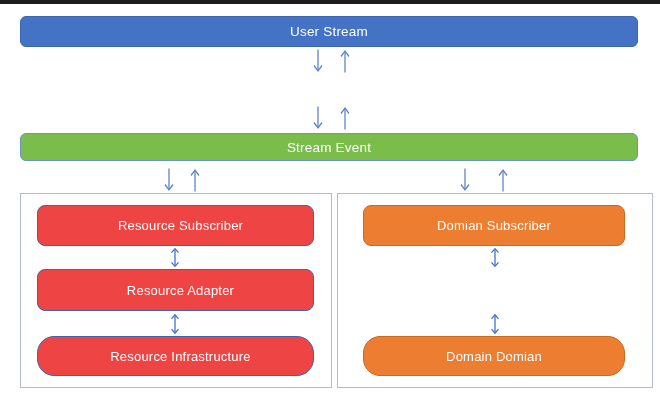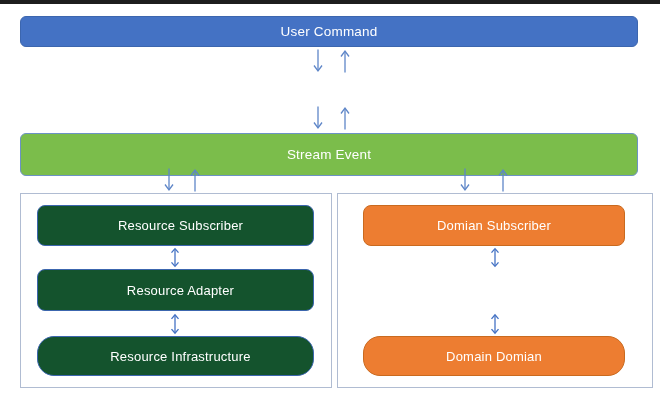--- a/index.html
+++ b/index.html
@@ -26,21 +26,21 @@
     display: flex;
     align-items: center;
     justify-content: center;
     color: #ffffff;
     font-size: 13.5px;
     letter-spacing: .2px;
   }
   .bar.blue { background: #4472C4; border: 1px solid #3c66ae; }
   #bar-user      { top: 16px;  height: 31px; }
   #bar-command   { top: 74px;  height: 31px; }
-  #bar-stream    { top: 133px; height: 43px; background: #7BBD4B; border: 1px solid #6C92C4; }
+  #bar-stream    { top: 133px; height: 28px; background: #7BBD4B; border: 1px solid #6C92C4; }
 
   .panel {
     position: absolute;
     top: 193px;
     height: 195px;
     background: #ffffff;
     border: 1px solid #B0BCD2;
   }
   #panel-left  { left: 20px;  width: 312px; }
   #panel-right { left: 337px; width: 316px; }
@@ -48,40 +48,40 @@
   .node {
     position: absolute;
     border-radius: 8px;
     display: flex;
     align-items: center;
     justify-content: center;
     color: #ffffff;
     font-size: 13px;
     letter-spacing: .2px;
   }
-  .node.blue   { background: #14532d; border: 1px solid #3c66ae; padding-left: 10px; }
+  .node.blue   { background: #ef4444; border: 1px solid #3c66ae; padding-left: 10px; }
   .node.orange { background: #ED7D31; border: 1.5px solid #C96A1F; }
 
   #panel-left .node  { left: 16px; width: 277px; }
   #panel-right .node { left: 25px; width: 262px; }
   .node.row-0 { top: 11px;  height: 41px; }
   .node.row-1 { top: 75px;  height: 42px; }
   .node.row-2 { top: 142px; height: 40px; border-radius: 17px; }
 
   .arrow { position: absolute; }
   .arrow svg { display: block; }
 </style>
 </head>
 <body>
 
 <div id="screen">
   <div class="top-strip"></div>
 
   <div class="bar blue" id="bar-user">
-    <span>User Command</span>
+    <span>User Stream</span>
   </div>
   <div class="bar" id="bar-stream">
     <span>Stream Event</span>
   </div>
 
   <div class="arrow" style="left:312px; top:49px;">
     <svg width="12" height="24" viewBox="0 0 12 24" fill="none" stroke="#5E86C8" stroke-width="1.3">
       <line x1="6" y1="0.5" x2="6" y2="21.5"></line>
         <polyline points="2,16.5 6,22 10,16.5"></polyline>
     </svg>

